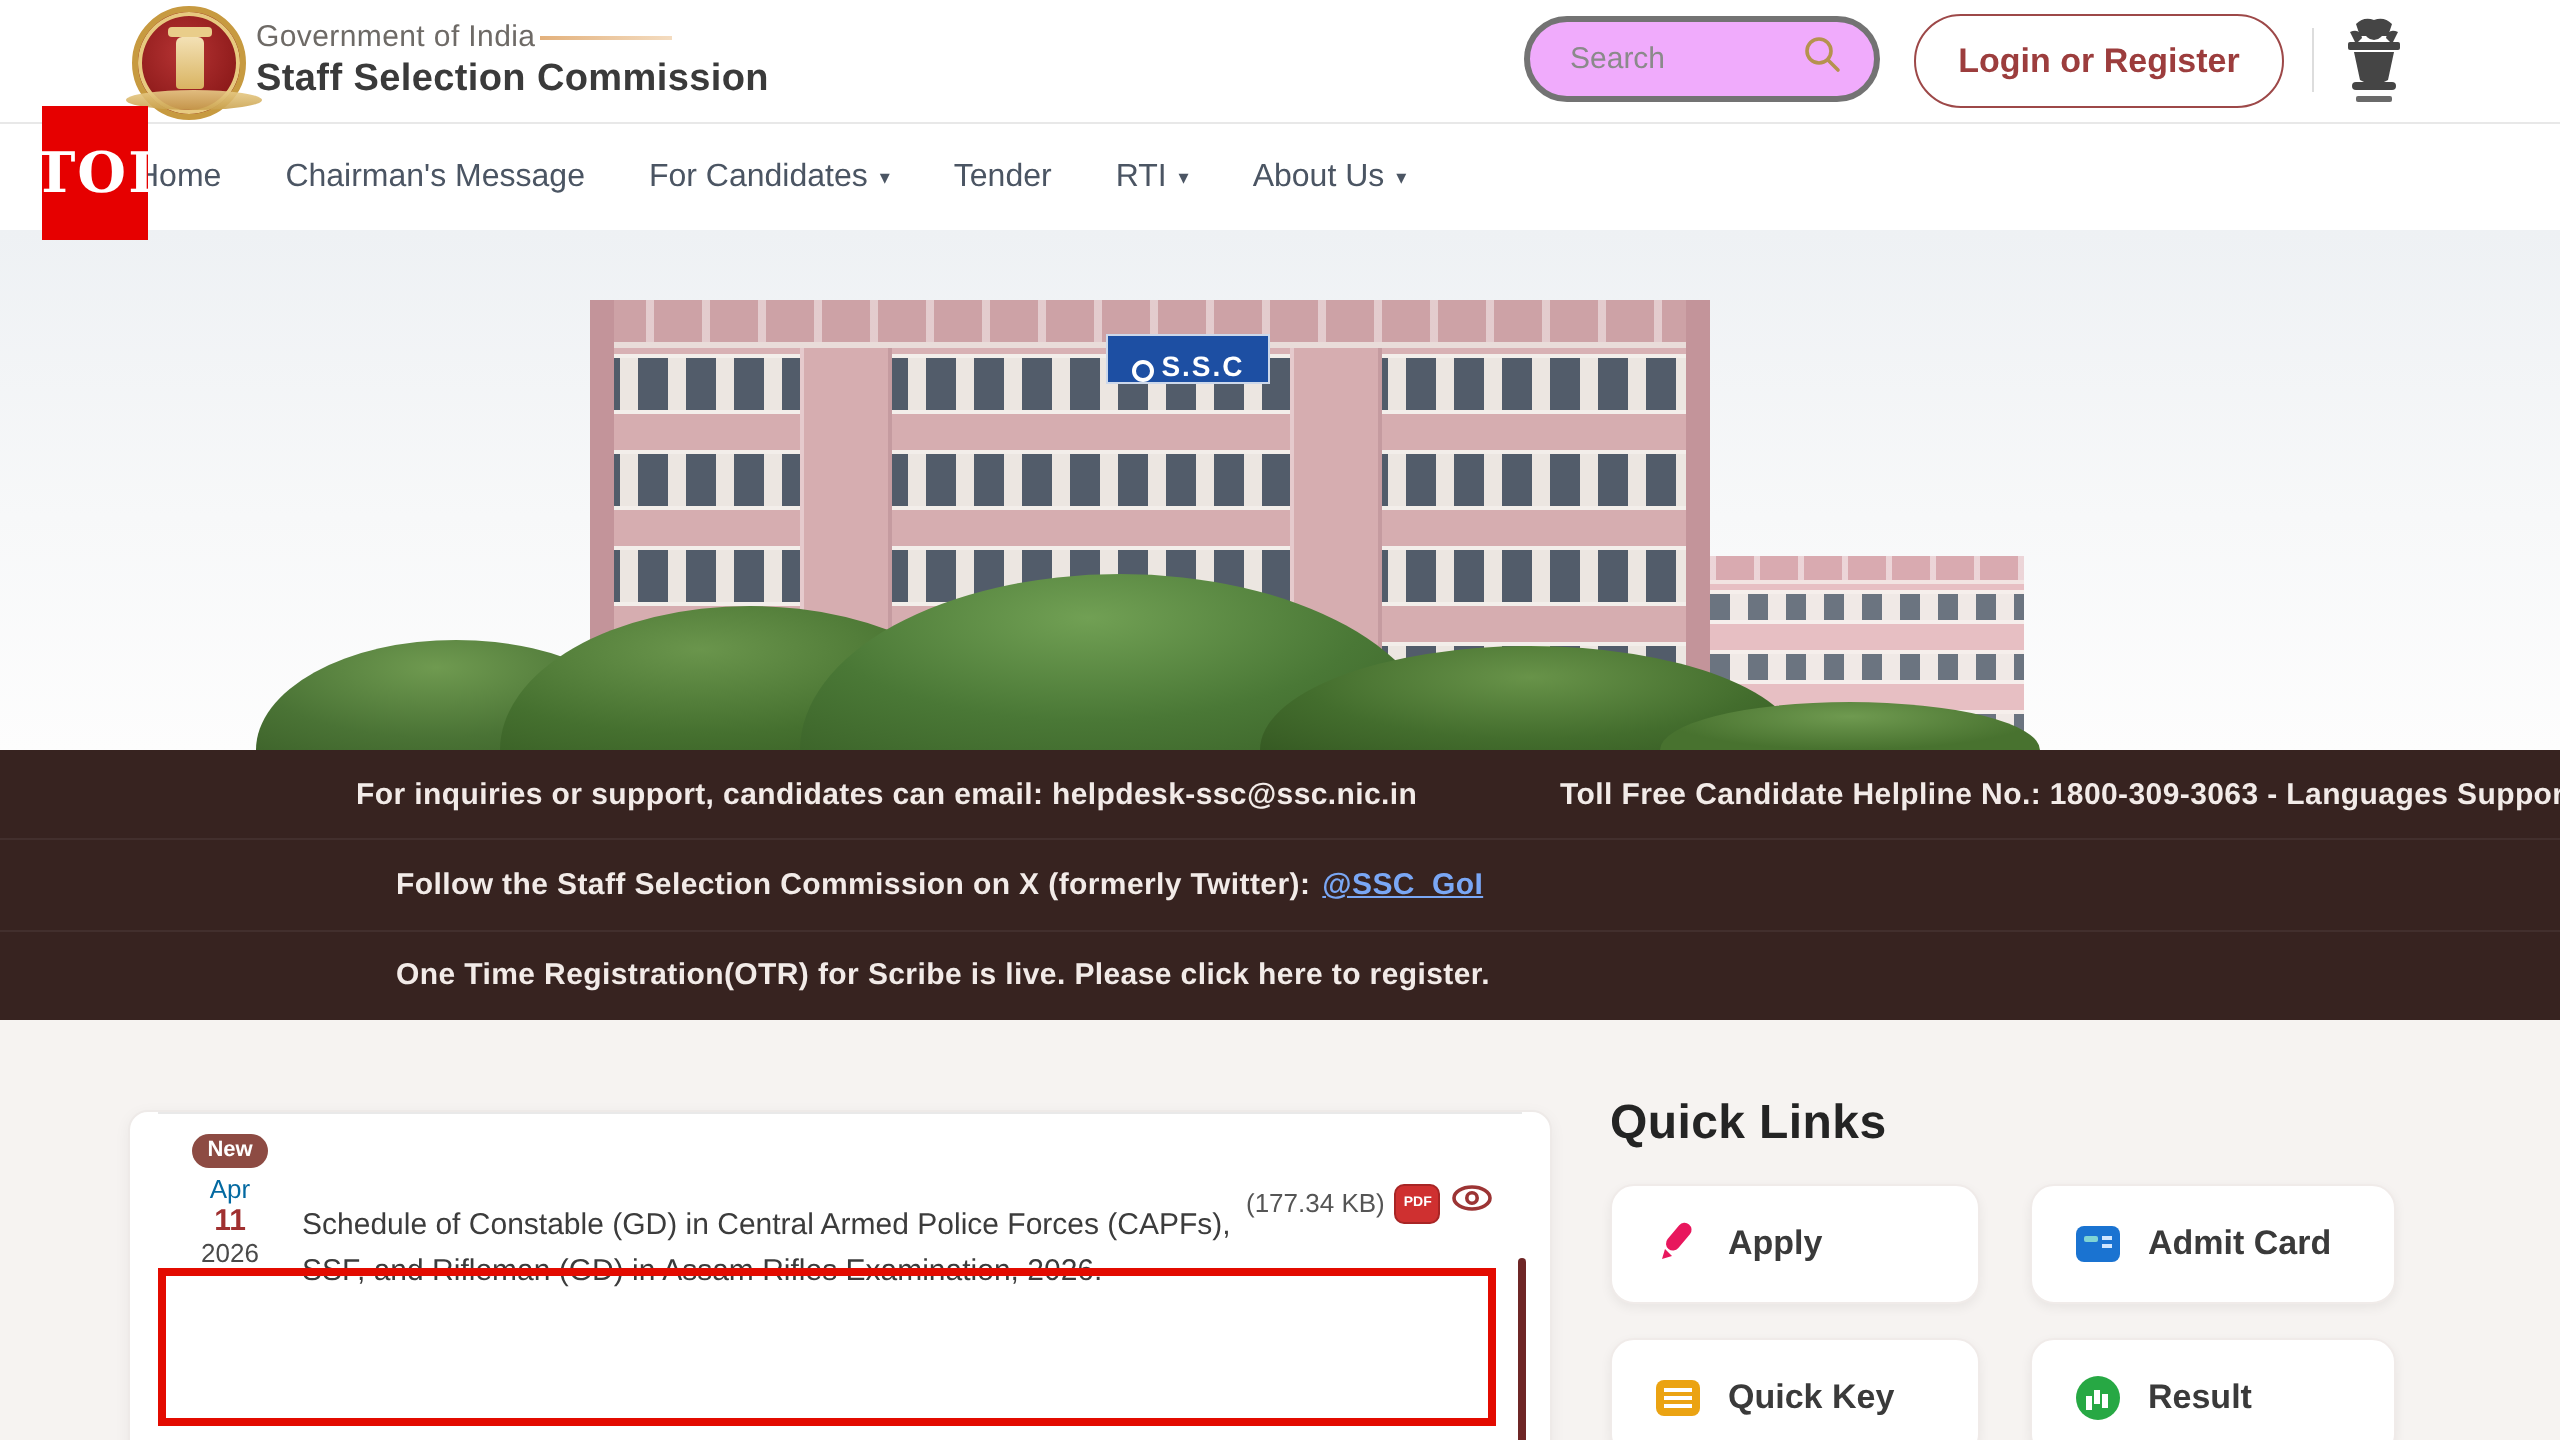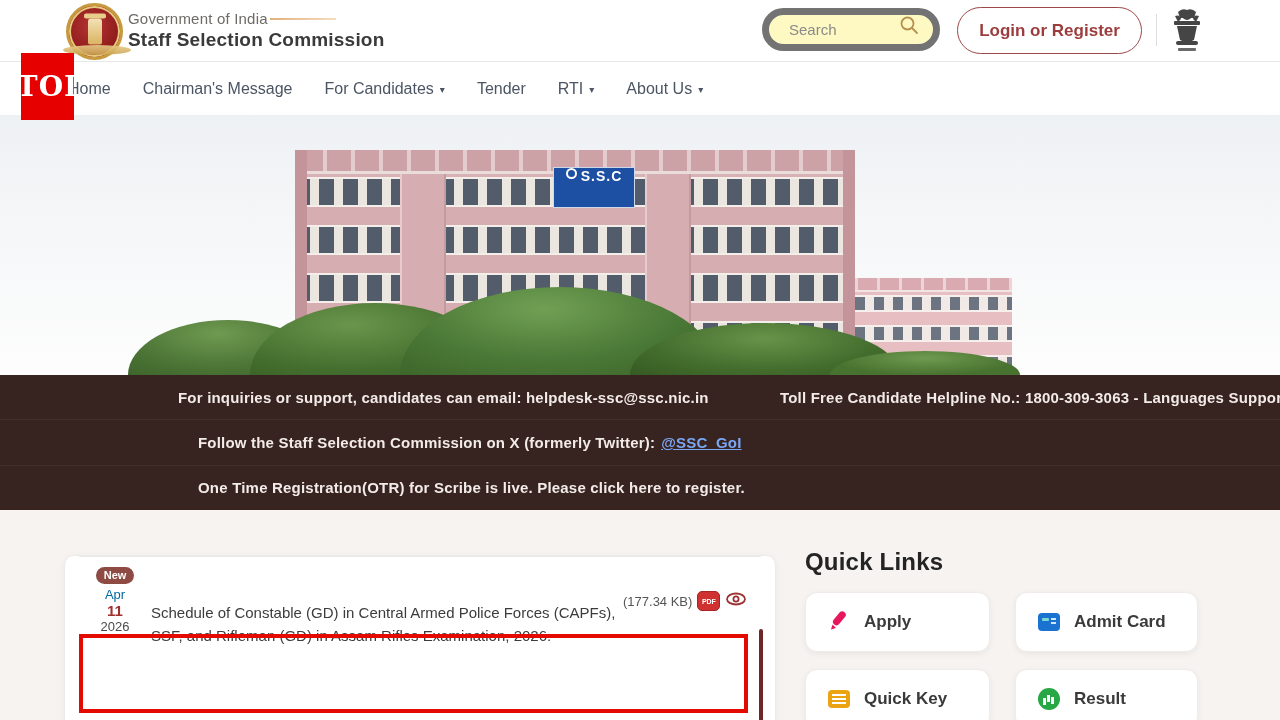--- a/index.html
+++ b/index.html
@@ -12,21 +12,21 @@
     background:radial-gradient(circle at 45% 40%, #b03030 10%, #8d1a1a 70%, #6e1111 100%);
     border:3px solid #c79a40; box-shadow:inset 0 0 0 2px #e7c97f; }
   .ssc-emblem .pillar { position:absolute; left:50%; top:50%; transform:translate(-50%,-52%); width:14px; height:26px;
     background:linear-gradient(#f3e1b5,#d9b462); border-radius:3px 3px 2px 2px; }
   .ssc-emblem .pillar:before { content:""; position:absolute; left:-4px; top:-5px; width:22px; height:5px; background:#e9cd8a; border-radius:2px; }
   .ssc-emblem .ribbon { position:absolute; left:-6px; bottom:2px; width:68px; height:10px; background:linear-gradient(#e9cd8a,#caa24e); border-radius:50%; opacity:.9; }
   .gov-label { position:absolute; left:128px; top:10px; font-size:15px; color:#6e6a66; letter-spacing:.2px; }
   .gov-rule { position:absolute; left:270px; top:18px; width:66px; height:2px; background:linear-gradient(90deg,#e3b17c,#f4dcc0); }
   .org-name { position:absolute; left:128px; top:29px; font-size:19px; font-weight:bold; color:#3a3a3a; letter-spacing:.2px; }
 
-  .search-pill { position:absolute; left:762px; top:8px; width:178px; height:43px; border:7px solid #737373; border-radius:22px; background:#fef9c3; display:flex; }
+  .search-pill { position:absolute; left:762px; top:8px; width:178px; height:43px; border:3px solid #737373; border-radius:22px; background:#f0abfc; display:flex; align-items:center; }
   .search-pill input { border:none; outline:none; background:transparent; margin-left:20px; width:110px; font-size:15px; color:#555; font-family:"Liberation Sans",sans-serif; }
   .search-pill input::placeholder { color:#8a8a8a; }
   .search-pill .mag { margin-left:auto; margin-right:16px; }
 
   .login-btn { position:absolute; left:957px; top:7px; width:185px; height:47px; border:1.5px solid #9d4848; border-radius:24px; background:#fff;
     color:#9c3d3d; font-size:17px; font-weight:600; display:flex; align-items:center; justify-content:center; cursor:pointer; font-family:"Liberation Sans",sans-serif; }
   .hdr-divider { position:absolute; left:1156px; top:14px; width:1px; height:32px; background:#ddd; }
   .natl-emblem { position:absolute; left:1168px; top:6px; }
 
   
@@ -43,22 +43,22 @@
   .floor { position:absolute; left:0; width:100%; }
   .win-row { height:30px; background:#ebe5e0; background-image:repeating-linear-gradient(90deg,#525c6a 0 15px,#ece6e1 15px 24px); border-top:2px solid #f3eeea; border-bottom:2px solid #f3eeea; }
   .spandrel { height:18px; background:#d6adb0; }
   .pink-strip { position:absolute; top:24px; bottom:0; width:46px; background:#d6adb0; box-shadow:inset 2px 0 0 #e6cacd, inset -2px 0 0 #c59ba0; }
   .corner-strip { position:absolute; top:0; bottom:0; width:12px; background:#c3949a; }
   .bldg-wing { position:absolute; left:855px; top:163px; width:157px; height:97px; background:#e7bfc3; }
   .bldg-wing .parapet { position:absolute; left:0; top:0; width:100%; height:14px; background:#d9aab0;
     background-image:repeating-linear-gradient(90deg, rgba(255,255,255,.5) 0 3px, transparent 3px 22px); border-bottom:2px solid #f2e4e2; }
   .wing-row { height:17px; background:#f0e9e6; background-image:repeating-linear-gradient(90deg,#6b7480 0 10px,#f0e9e6 10px 19px); border-top:2px solid #f6efec; border-bottom:2px solid #f6efec; }
   .wing-spandrel { height:13px; background:#e7bfc3; }
-  .ssc-sign { position:absolute; left:553px; top:52px; width:82px; height:41px; background:#1d4fa3; border:1px solid #cdd8ea;
-    color:#fff; font-weight:bold; font-size:14px; display:flex; align-items:flex-start; justify-content:center; gap:4px; letter-spacing:1px; }
+  .ssc-sign { position:absolute; left:553px; top:52px; width:82px; height:25px; background:#1d4fa3; border:1px solid #cdd8ea;
+    color:#fff; font-weight:bold; font-size:14px; display:flex; align-items:flex-end; justify-content:center; gap:4px; letter-spacing:1px; }
   .ssc-sign .ring { width:11px; height:11px; border:2px solid #fff; border-radius:50%; background:#1d4fa3; }
   .tree { position:absolute; border-radius:50% 50% 10% 10% / 100% 100% 0 0; }
   .t1 { left:128px; top:205px; width:200px; height:55px; background:radial-gradient(ellipse at 45% 25%, #6f9a50, #4a7335 60%, #3c6129); }
   .t2 { left:250px; top:188px; width:250px; height:72px; background:radial-gradient(ellipse at 40% 30%, #6a954c, #45702f 60%, #375c24); }
   .t3 { left:400px; top:172px; width:320px; height:88px; background:radial-gradient(ellipse at 45% 25%, #71a054, #4a7836 55%, #3a6128); }
   .t4 { left:630px; top:208px; width:270px; height:52px; background:radial-gradient(ellipse at 50% 30%, #689349, #436d2d 60%, #365a23); }
   .t5 { left:830px; top:236px; width:190px; height:24px; background:radial-gradient(ellipse at 50% 30%, #6f9a50, #48722f 70%); }
 
   
   .ticker { position:absolute; left:0; top:375px; width:1280px; height:135px; background:#372320; color:#f2ebe8; z-index:8; display:flex; flex-direction:column; }

